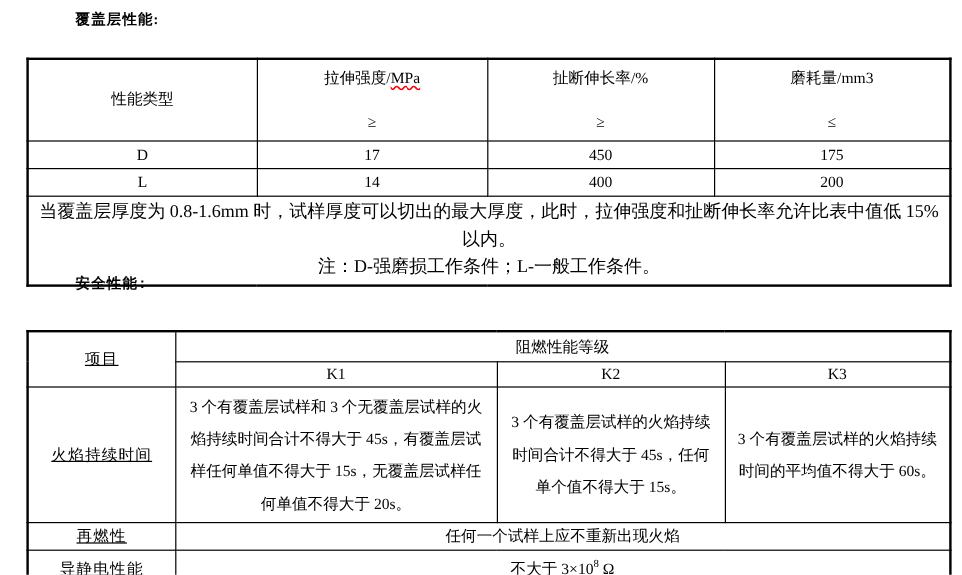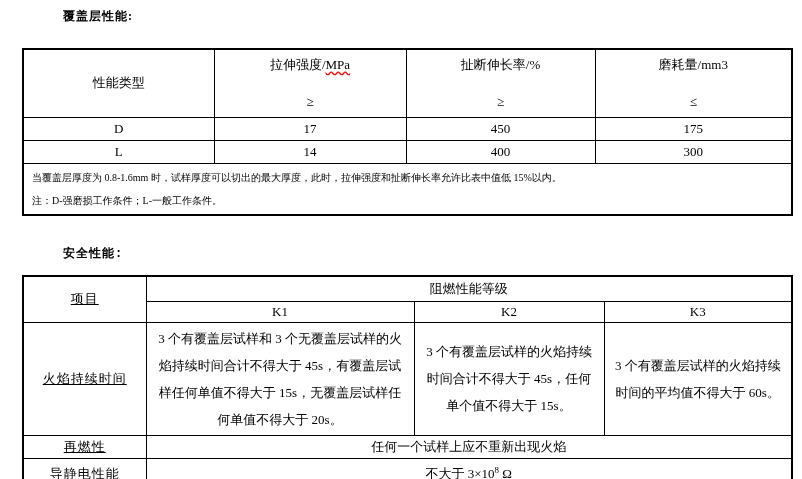--- a/index.html
+++ b/index.html
@@ -12,21 +12,21 @@
     overflow:hidden;
   }
   .sec-title {
     position:absolute;
     font-size:12px;
     font-weight:bold;
     letter-spacing:1px;
     white-space:nowrap;
   }
   #title1 { left:63px; top:8px; }
-  #title2 { left:63px; top:245px;font-family:Liberation Mono, monospace; }
+  #title2 { left:63px; top:228px;font-family:Liberation Mono, monospace; }
 
   table {
     position:absolute;
     left:22px;
     border-collapse:collapse;
     table-layout:fixed;
     border:2px solid #000;
   }
   #table1 { top:48px; width:769px; }
   #table2 { top:275px; width:769px; }
@@ -53,24 +53,24 @@
   }
   .hlabel { line-height:18px; }
   .hsym { line-height:16px; font-size:13px; }
   .squiggle {
     text-decoration-line:underline;
     text-decoration-style:wavy;
     text-decoration-color:#ff0000;
     text-decoration-skip-ink:none;
   }
   td.note-cell {
-    text-align:left;
+    text-align:center;
     padding:2px 8px;
     line-height:23px;
-    font-size:10px;
+    font-size:15px;
   }
 
   
   #table2 tr.r-grp   { height:25px; }
   #table2 tr.r-grade { height:21px;margin-left:22px; }
   #table2 tr.r-fire  { height:110px; }
   #table2 tr.r-re    { height:23px; }
   #table2 tr.r-st    { height:32px; }
   td.label-cell { letter-spacing:1px;text-decoration:underline; }
   #table2 tr.r-fire td { line-height:27px; padding:2px 6px;margin-top:24px; }
@@ -115,21 +115,21 @@
   <tr class="r-data">
     <td>D</td>
     <td>17</td>
     <td>450</td>
     <td>175</td>
   </tr>
   <tr class="r-data">
     <td>L</td>
     <td>14</td>
     <td>400</td>
-    <td>300</td>
+    <td>200</td>
   </tr>
   <tr class="r-note">
     <td class="note-cell" colspan="4">
       <div>当覆盖层厚度为 0.8-1.6mm 时，试样厚度可以切出的最大厚度，此时，拉伸强度和扯断伸长率允许比表中值低 15%以内。</div>
       <div>注：D-强磨损工作条件；L-一般工作条件。</div>
     </td>
   </tr>
 </tbody>
   </table>
 

